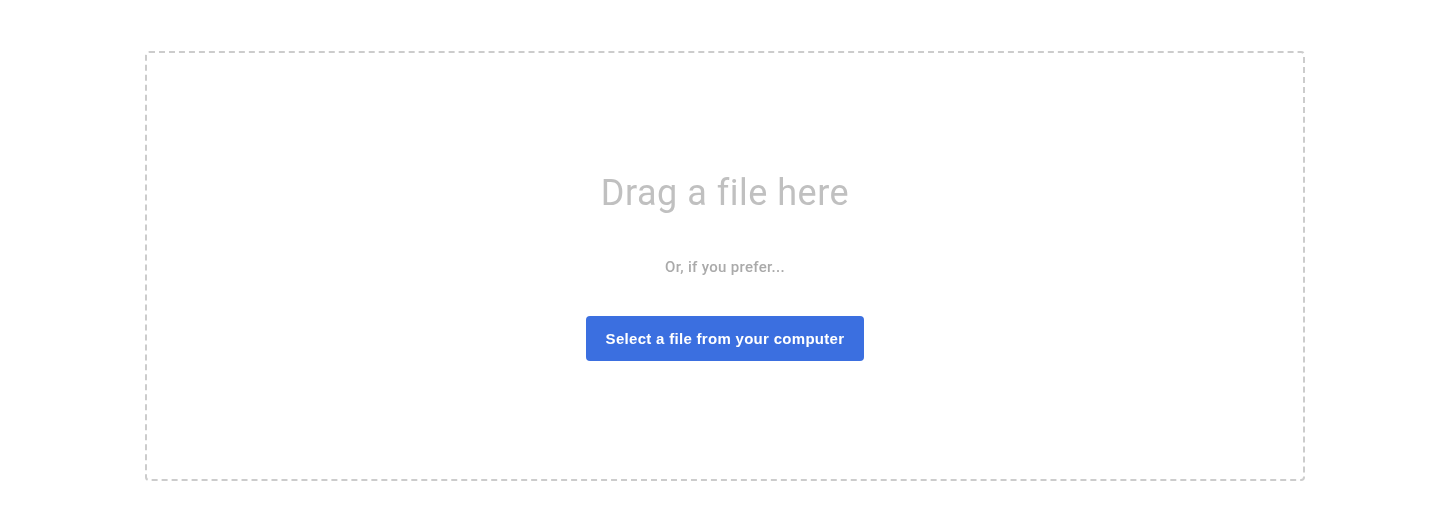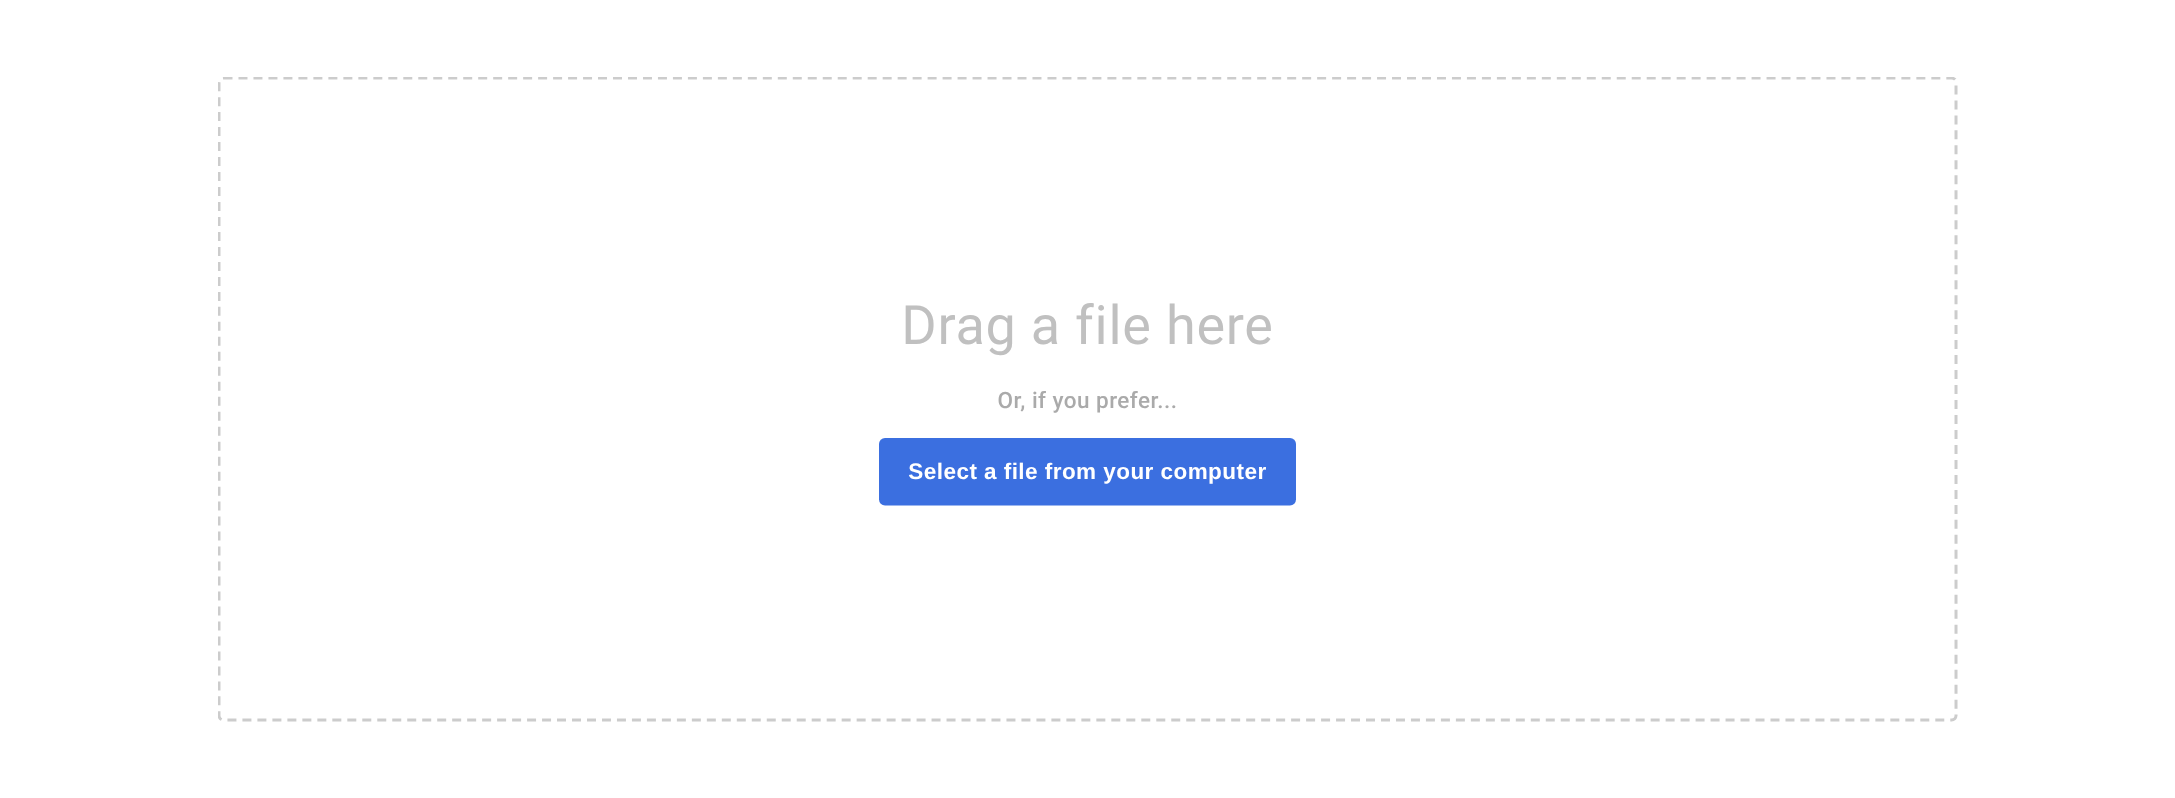--- a/index.html
+++ b/index.html
@@ -32,20 +32,21 @@
       width: 1160px;
       height: 430px;
       border: 2.5px dashed #cccccc;
       border-radius: 4px;
       display: flex;
       flex-direction: column;
       align-items: center;
       justify-content: center;
       background: #ffffff;
       position: relative;
+      gap: 24px;
     }
 
     .drag-title {
       font-size: 36px;
       color: #c0c0c0;
       font-weight: 400;
       margin-bottom: 20px;
       letter-spacing: 0.5px;
     }
 

